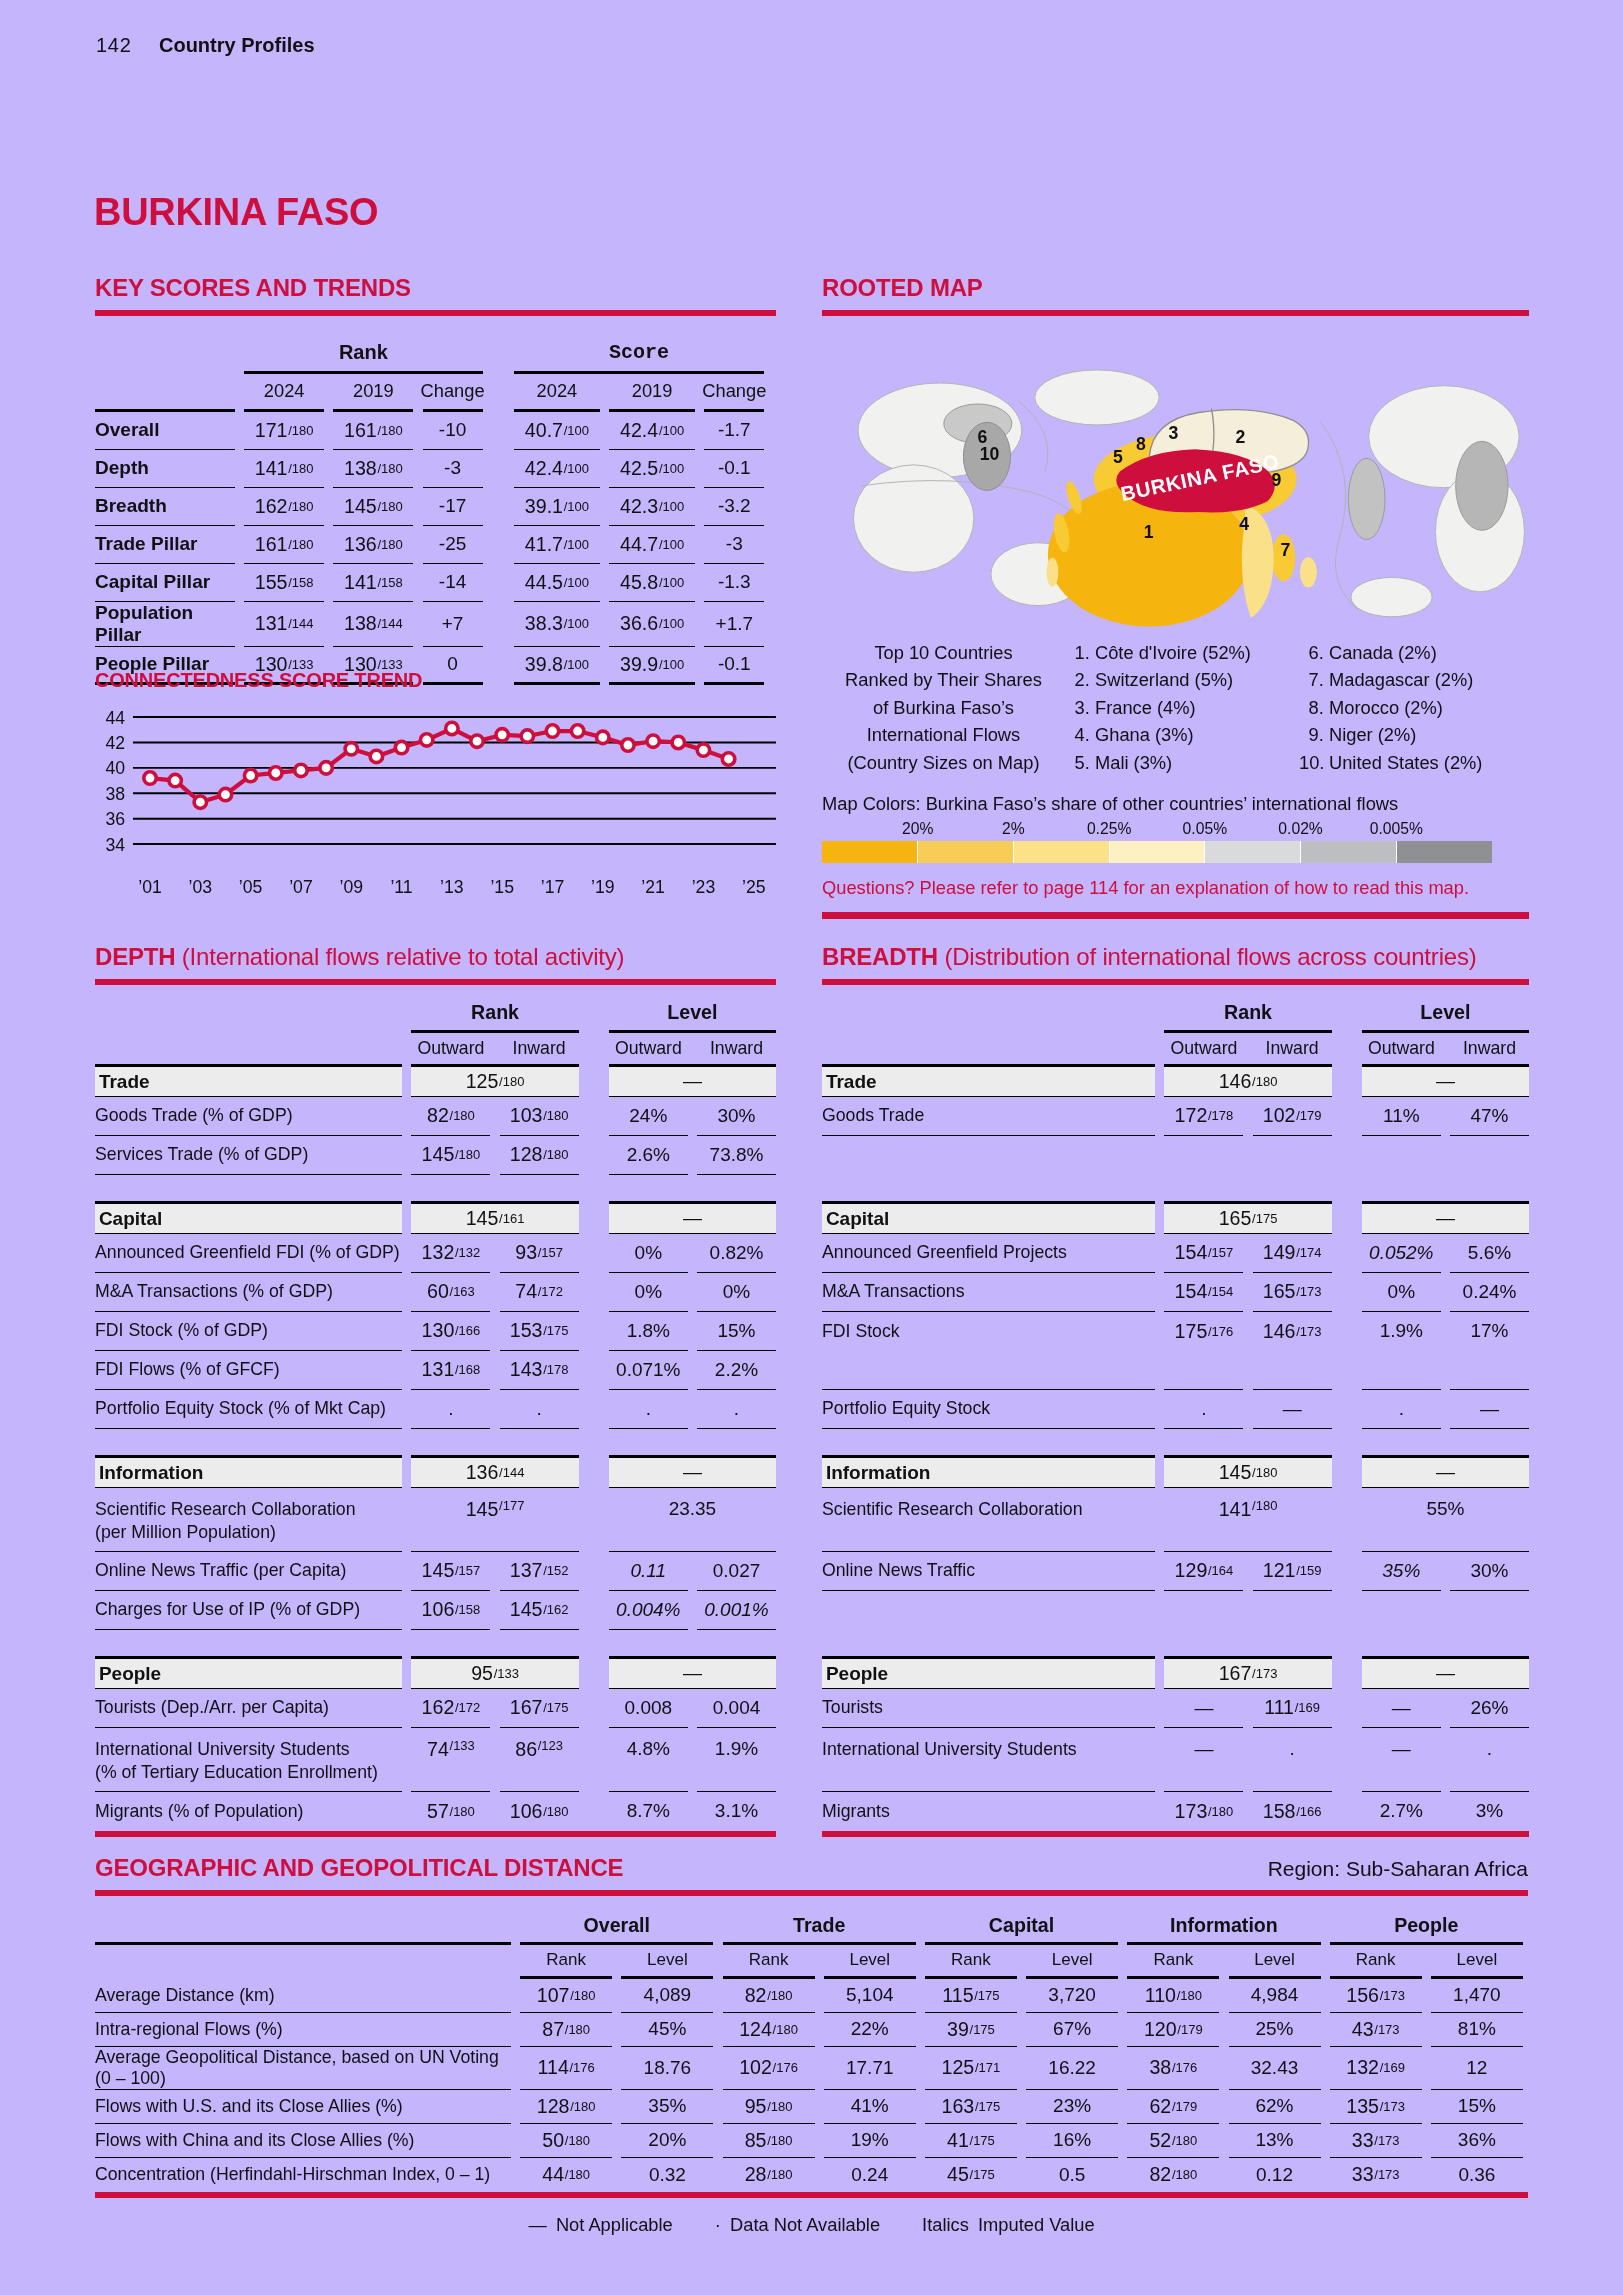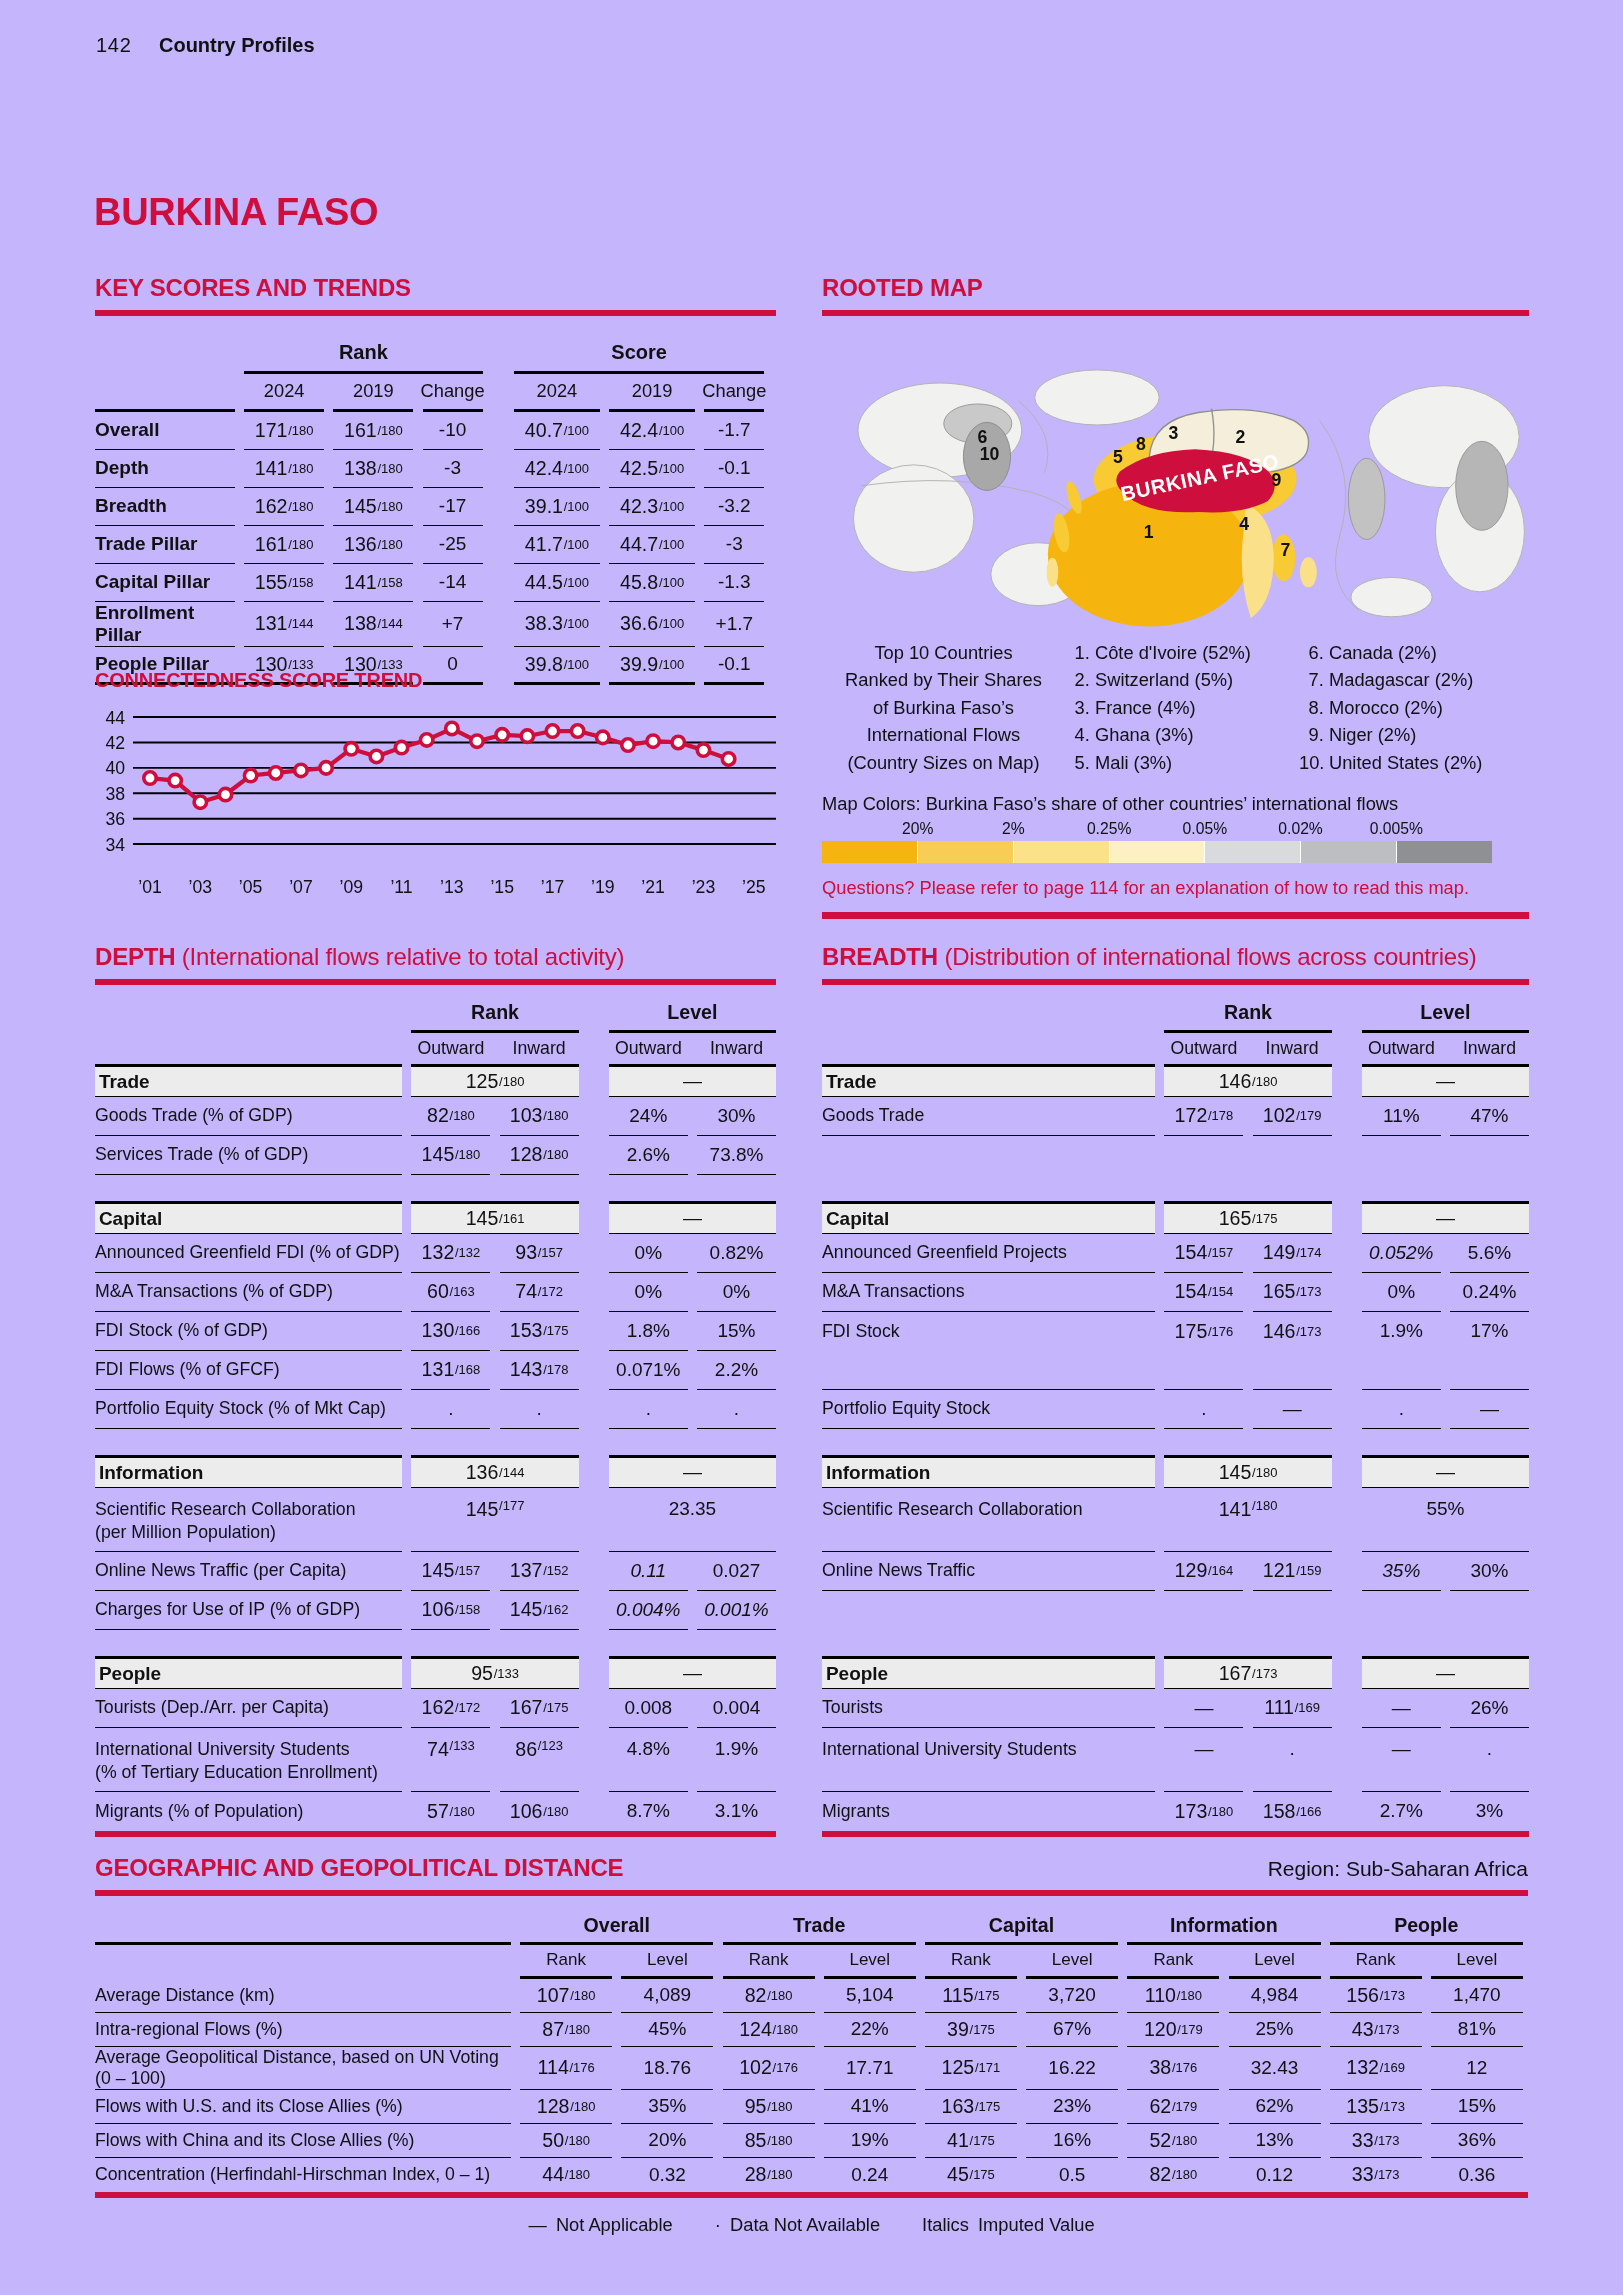--- a/index.html
+++ b/index.html
@@ -33,21 +33,21 @@
 
   
   #ks-table{margin-top:19.6px;}
   .ks-row{display:grid; grid-template-columns:140px 80px 80px 60px 13px 86px 86px 60px; column-gap:9.2px;}
   .kc{min-height:38px; display:flex; align-items:center; justify-content:center;}
   .kc.lbl{grid-column:1; justify-content:flex-start; font-weight:700; font-size:19px;}
   .kc.k0{grid-column:2}.kc.k1{grid-column:3}.kc.k2{grid-column:4}
   .kc.k3{grid-column:6}.kc.k4{grid-column:7}.kc.k5{grid-column:8}
   .kc.sp{grid-column:5}
   .kc.grp{font-weight:700; font-size:20px; min-height:27.5px; align-items:flex-end; padding-bottom:6.5px;}
-  .grr{grid-column:2/5;} .grs{grid-column:6/9;}
+  .grr{grid-column:2/5;} .grs{grid-column:6/9;font-family:Liberation Mono, monospace;}
   .kc.sub{font-size:18.3px; font-weight:500; min-height:34px;}
 
   
   .trend-head{font-size:20px; font-weight:800; color:var(--accent); margin-bottom:7.9px; letter-spacing:-0.2px;}
   #trend-svg .tick{font-size:27px; fill:#111; font-family:"Liberation Sans","DejaVu Sans",sans-serif;}
 
   
   .map-sub{font-size:19.6px; font-weight:800; color:var(--accent); margin-top:15.7px; letter-spacing:-0.1px;}
   #map-svg{display:block; margin-top:5.2px;}
   .mknum{font-size:27px; font-weight:700; fill:#111; font-family:"Liberation Sans","DejaVu Sans",sans-serif;}
@@ -256,21 +256,21 @@
             </div>
             <div class="kc dat bb2 k4">
               <span class="num">45.8</span>
               <span class="den">/100</span>
             </div>
             <div class="kc dat bb2 k5">
               <span class="val">-1.3</span>
             </div>
           </div>
           <div class="ks-row">
-      <div class="kc lbl bb2">Enrollment Pillar</div>
+      <div class="kc lbl bb2">Population Pillar</div>
             <div class="kc dat bb2 k0">
               <span class="num">131</span>
               <span class="den">/144</span>
             </div>
             <div class="kc dat bb2 k1">
               <span class="num">138</span>
               <span class="den">/144</span>
             </div>
             <div class="kc dat bb2 k2">
               <span class="val">+7</span>

